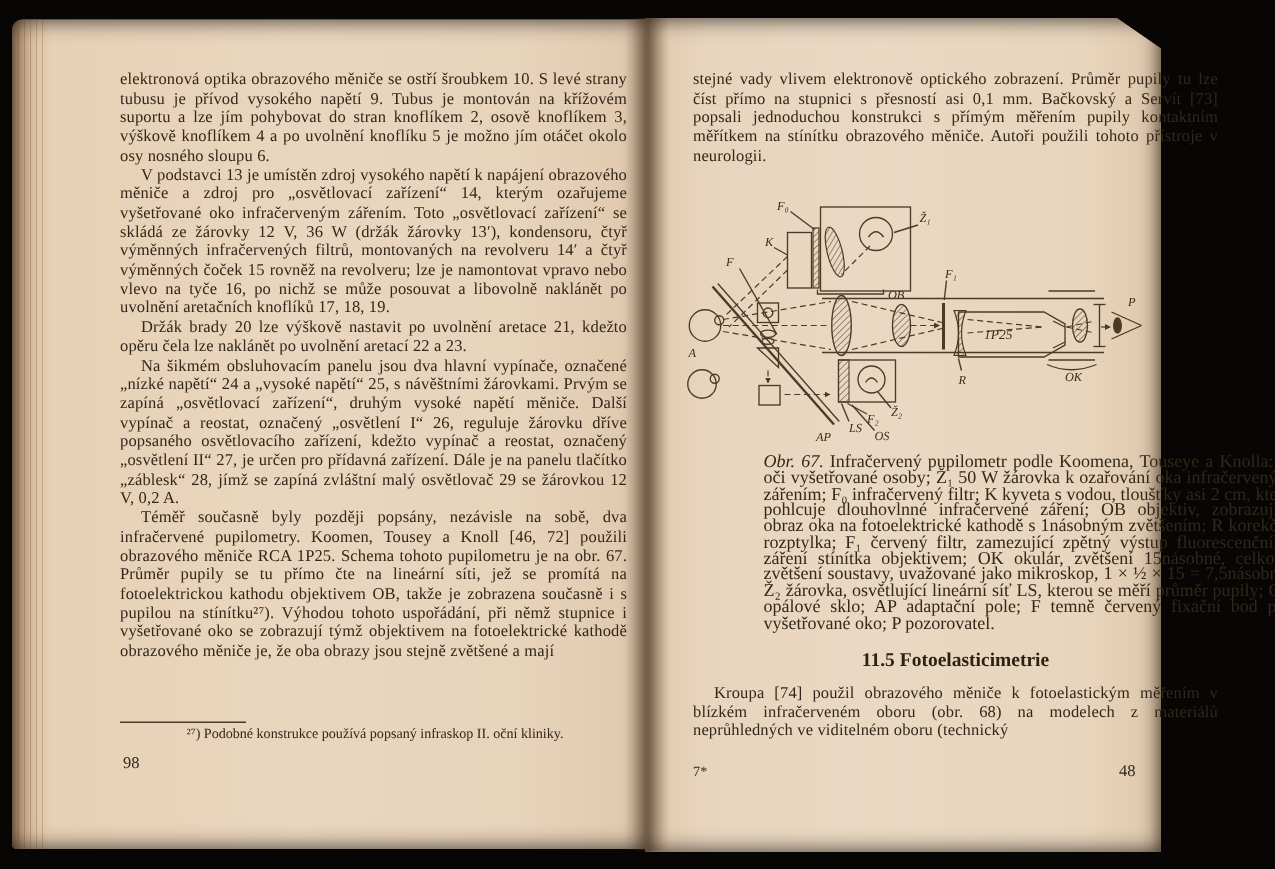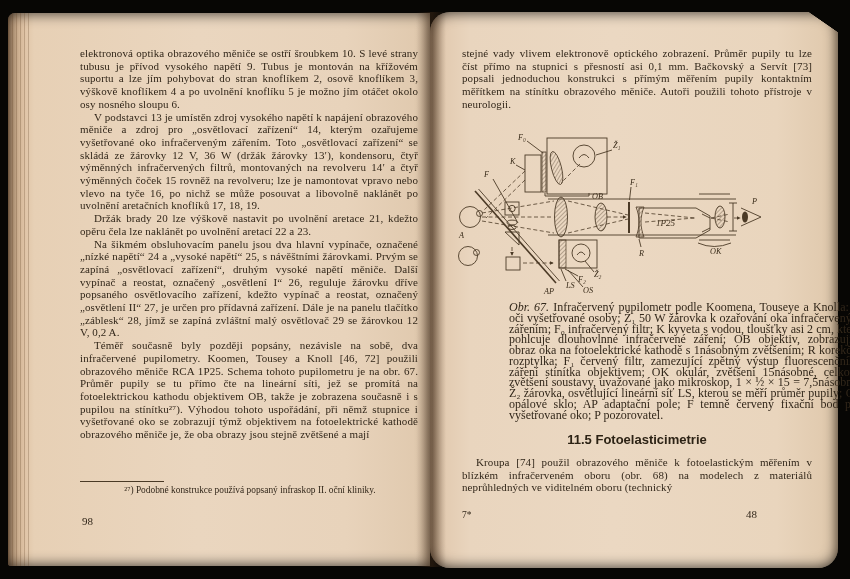--- a/index.html
+++ b/index.html
@@ -3,49 +3,49 @@
 <meta charset="utf-8">
 <style>
   html,body{margin:0;padding:0;background:#000;}
   .canvas{position:relative;width:850px;height:579px;background:#070604;overflow:hidden;
           font-family:"Liberation Serif",serif;color:#32271a;}
   
   .page{position:absolute;box-shadow:0 0 14px rgba(0,0,0,.8) inset;}
   .page-left{left:8px;top:13px;width:422px;height:553px;border-radius:7px 0 0 3px;
     background:linear-gradient(90deg,#b6916e 0px,#cfae8c 6px,#dfc3a5 16px,#e7d0b5 26px,
                #ead6bf 45%, #e8d3bb 80%, #e0c9ae 98%, #d8bfa2 100%);}
-  .page-right{left:430px;top:12px;width:408px;height:556px;
+  .page-right{left:430px;top:12px;width:344px;height:556px;
     background:linear-gradient(90deg,#d2b494 0px,#e2cab0 12px,#e9d5be 40px,
-               #ebd8c2 45%, #e9d5bd 85%, #e0c9ad 98%, #d5ba9a 100%);border-radius:20px;}
+               #ebd8c2 45%, #e9d5bd 85%, #e0c9ad 98%, #d5ba9a 100%);}
   .edge-stack{position:absolute;left:0;top:0;width:22px;height:100%;border-radius:7px 0 0 3px;
     background:repeating-linear-gradient(90deg,rgba(102,72,44,.28) 0 1px,rgba(0,0,0,0) 1px 4px);}
   .gutter{position:absolute;left:416px;top:12px;width:30px;height:555px;pointer-events:none;
     background:linear-gradient(90deg,rgba(0,0,0,0) 0,rgba(96,64,38,.30) 45%,rgba(70,45,25,.42) 55%,rgba(0,0,0,0) 100%);}
   .corner-cut{position:absolute;right:-1px;top:-1px;width:52px;height:36px;
     background:linear-gradient(to bottom left,#070604 0 30%,rgba(0,0,0,0) 31%);}
   
   .body-text{position:absolute;font-size:11px;line-height:12.7px;text-align:justify;
              letter-spacing:.1px;}
   .body-text p{margin:0;}
   .body-text p.ind{text-indent:14px;}
   .lp-text{left:72px;top:34px;width:338px;}
   .rp-text{left:32px;top:35px;width:350px;}
   .fn-rule{position:absolute;left:72px;top:468px;width:84px;border-top:1px solid #4a3a26;}
   .footnote{position:absolute;left:72px;top:472px;width:340px;font-size:9.4px;line-height:11px;text-align:center;}
   .pagenum{position:absolute;font-size:11px;}
-  .pn-98{left:74px;top:502px;}
+  .pn-98{left:74px;top:490px;}
   .pn-7{left:32px;top:498px;font-size:9.5px;}
   .pn-99{left:316px;top:496px;}
   
   .figure{position:absolute;left:4px;top:118px;width:400px;height:176px;}
   .caption{position:absolute;left:31px;top:290px;width:352px;font-size:12px;line-height:10.75px;
            text-align:justify;margin-left:48px;}
   .caption i.cl{font-style:italic;}
   .heading{position:absolute;left:32px;top:420px;width:350px;text-align:center;
-           font-family:Liberation Sans, sans-serif;font-weight:bold;font-size:13px;color:#2c2214;}
+           font-family:Liberation Serif, serif;font-weight:bold;font-size:13px;color:#2c2214;}
   .rp-body{left:32px;top:444px;width:350px;}
   
   svg .ln{stroke:#4b3a26;stroke-width:.9;fill:none;}
   svg .thick{stroke:#4b3a26;stroke-width:1.6;fill:none;}
   svg .dash{stroke:#4b3a26;stroke-width:.8;fill:none;stroke-dasharray:4 2.5;}
   svg text{font-family:"Liberation Serif",serif;font-style:italic;font-size:8.2px;fill:#3a2c1a;}
   svg .big{font-size:9px;}
 </style>
 </head>
 <body>

